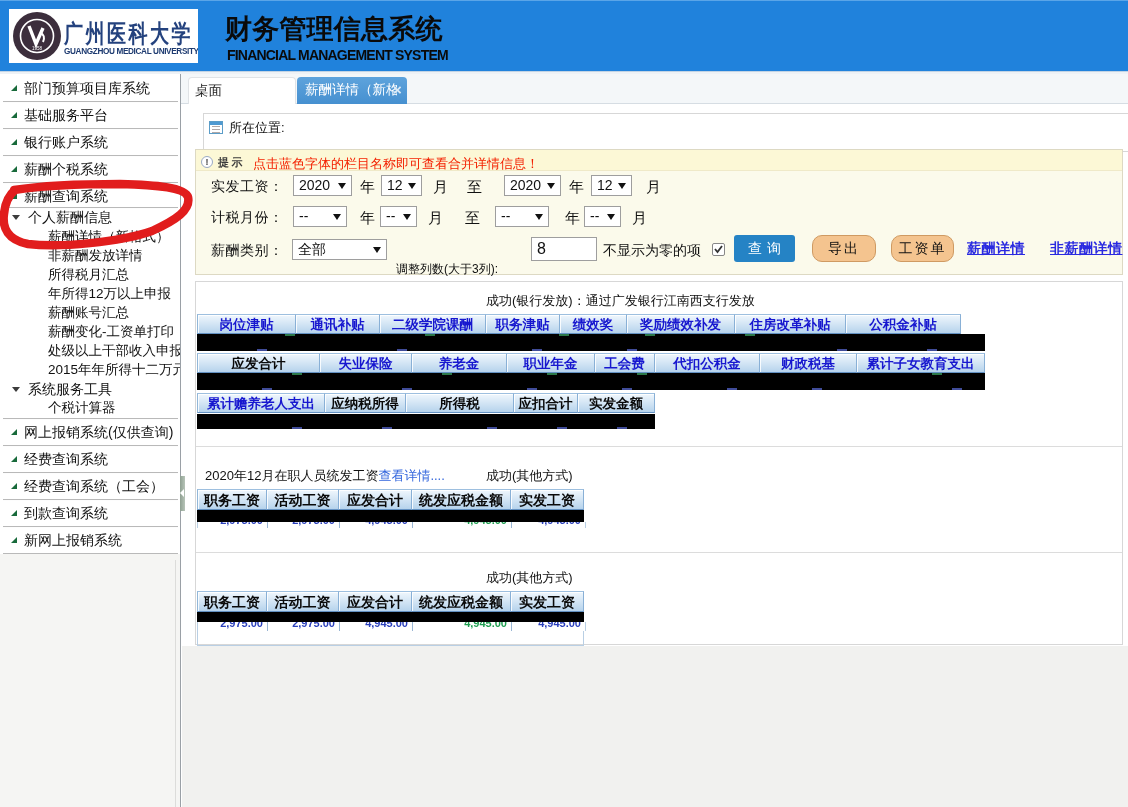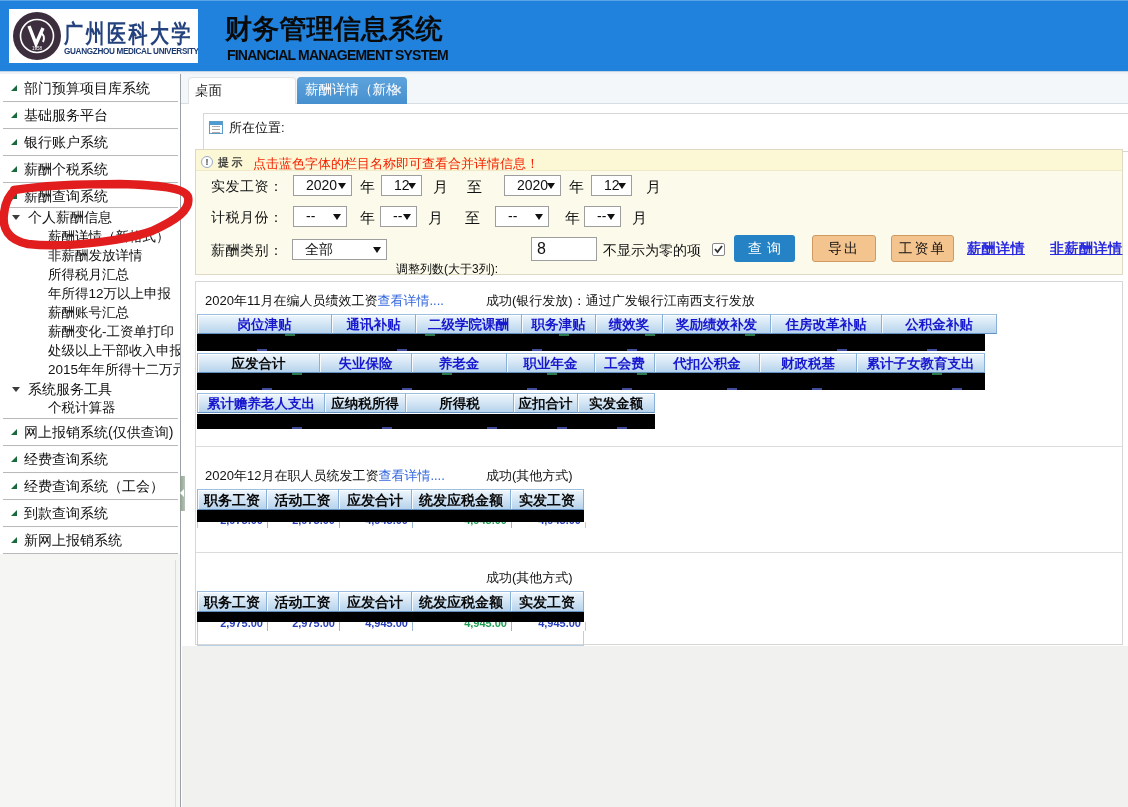--- a/index.html
+++ b/index.html
@@ -39,23 +39,23 @@
 #loc-icon:after { content:""; position:absolute; left:2px; top:4px; width:8px; height:7px; background:repeating-linear-gradient(#b0a8a8 0 1px, #fff 1px 3px); }
 #loc-text { position:absolute; left:25px; top:5px; font-size:13px; color:#111; }
 
 #box-form { left:195px; top:149px; width:928px; height:126px; background:#fbfaeb; border:1px solid #ddd9c3; }
 #tipbar { position:absolute; left:0; top:0; width:926px; height:21px; background:#fcf8d6; border-bottom:1px solid #efe9c8; }
 #tip-i { position:absolute; left:5px; top:6px; width:12px; height:12px; border:1px solid #9aaac4; border-radius:50%; color:#444; font-size:9px; font-weight:bold; text-align:center; line-height:11px; background:#fff; }
 
 #tip-r { position:absolute; left:57px; top:5px; font-size:13px; color:#f32000; }
 .flabel { position:absolute; font-size:14px; color:#111; letter-spacing:0.5px; }
 .ftext { position:absolute; font-size:14px; color:#111; }
-.sel { position:absolute; background:#fff; border:1px solid #9e9e9e; font-size:14px; color:#111; line-height:19px; padding-left:12px; }
+.sel { position:absolute; background:#fff; border:1px solid #9e9e9e; font-size:14px; color:#111; line-height:19px; padding-left:5px; }
 .sel .ar { position:absolute; right:5px; top:7px; width:0; height:0; border-top:6px solid #111; border-left:4px solid transparent; border-right:4px solid transparent; }
-.btn-tan { position:absolute; height:27px; background:#f4c48f; border:1px solid #cf9a62; border-radius:3px; font-size:14px; color:#111; text-align:center; line-height:25px; letter-spacing:2px; }
+.btn-tan { position:absolute; height:27px; background:#f4c48f; border:1px solid #cf9a62; border-radius:10px; font-size:14px; color:#111; text-align:center; line-height:25px; letter-spacing:2px; }
 #btn-q { position:absolute; left:538px; top:85px; width:61px; height:27px; background:#2583c5; border-radius:3px; font-size:14px; color:#fff; text-align:center; line-height:27px; letter-spacing:5px; text-indent:5px; }
 .rlink { position:absolute; font-size:14px; font-weight:bold; color:#2a2ae0; text-decoration:underline; letter-spacing:0.5px; white-space:nowrap; }
 
 #box-main { left:195px; top:281px; width:928px; height:364px; }
 .secline { position:absolute; left:0; width:926px; height:1px; background:#dcdcdc; }
 .sectitle { position:absolute; font-size:13px; color:#111; white-space:nowrap; }
 .bluelink { color:#3366dd; }
 
 
 .thead-row { position:absolute; display:flex; }
@@ -202,24 +202,23 @@
   <div class="btn-tan" style="left:616px;top:85px;width:64px">导出</div>
   <div class="btn-tan" style="left:695px;top:85px;width:63px">工资单</div>
   <div class="rlink" style="left:771px;top:90px">薪酬详情</div>
   <div class="rlink" style="left:854px;top:90px">非薪酬详情</div>
 </div>
 
 <div class="box" id="box-main">
   <div class="secline" style="top:164px"></div>
   <div class="secline" style="top:270px"></div>
 
-  <div class="sectitle" style="left:9px;top:10px">2020年11月在编人员绩效工资<span class="bluelink">查看详情....</span></div>
   <div class="sectitle" style="left:290px;top:10px">成功(银行发放)：通过广发银行江南西支行发放</div>
   <div class="thead-row" style="left:1px;top:32px">
-    <div class="th" style="width:135px">岗位津贴</div>
+    <div class="th" style="width:99px">岗位津贴</div>
     <div class="th" style="width:84px">通讯补贴</div>
     <div class="th" style="width:106px">二级学院课酬</div>
     <div class="th" style="width:74px">职务津贴</div>
     <div class="th" style="width:67px">绩效奖</div>
     <div class="th" style="width:108px">奖励绩效补发</div>
     <div class="th" style="width:111px">住房改革补贴</div>
     <div class="th" style="width:115px">公积金补贴</div>
   </div>
   <div class="blackbar" style="left:1px;top:52px;width:788px;height:17px">
         <span class="sg" style="left:88px"></span>

